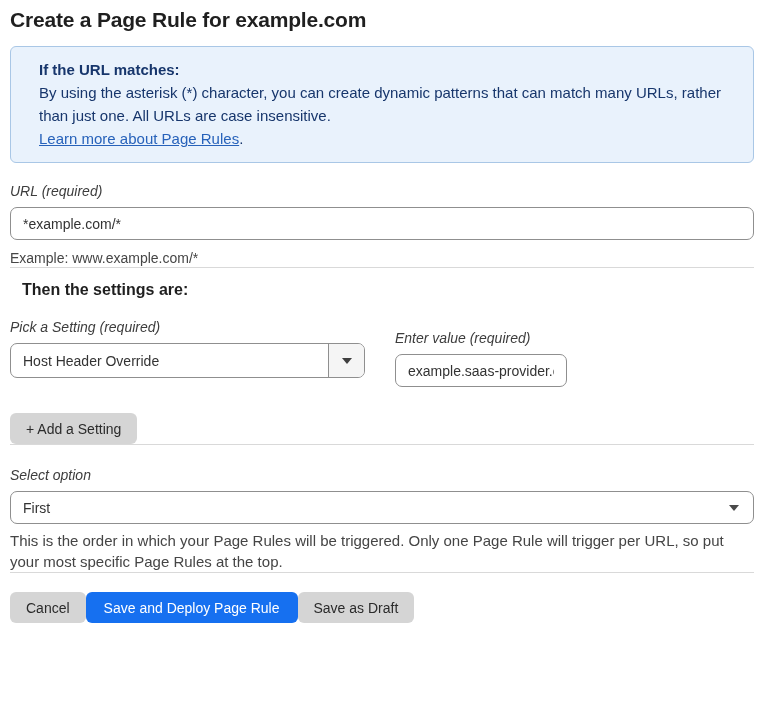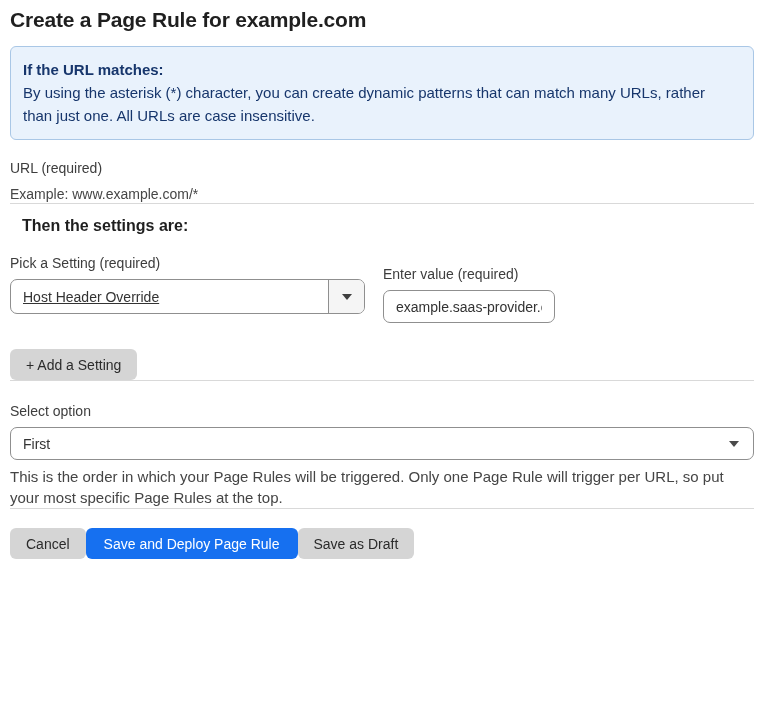--- a/index.html
+++ b/index.html
@@ -18,36 +18,37 @@
     font-size: 21px;
     font-weight: 700;
     color: #1f1f1f;
     letter-spacing: -0.2px;
   }
 
   .info-box {
     background: #e9f2fc;
     border: 1px solid #a9c7e6;
     border-radius: 6px;
-    padding: 11px 16px 12px 12px;
+    padding: 11px 16px 12px 28px;
     color: #17366c;
     font-size: 15px;
     line-height: 23px;
     margin: 0 0 20px 0;
   }
   .info-heading { font-weight: 700; }
   .info-link { color: #2762ba; text-decoration: underline; cursor: pointer; }
   .info-period { color: #17366c; }
 
   label.field-label {
     display: block;
     font-size: 14px;
     color: #3d3d3d;
     margin: 0 0 8px 0;
     line-height: 16px;
+    font-style: italic;
   }
 
   .text-input {
     height: 33px;
     border: 1px solid #8f8f8f;
     border-radius: 7px;
     padding: 0 12px;
     font-size: 14px;
     color: #333;
     background: #fff;
@@ -71,34 +72,34 @@
   h2.section-heading {
     margin: 12px;
     font-size: 16px;
     font-weight: 700;
     color: #1f1f1f;
     line-height: 19px;
   }
   .settings-heading { margin-top: 23px; }
   .order-heading { margin-top: 24px; }
 
-  .settings-row { display: flex; gap: 18px; margin-top: 20px; align-items: flex-start; }
+  .settings-row { display: flex; gap: 30px; margin-top: 20px; align-items: flex-start; }
   .col-value { margin-top: 11px; }
   .value-input { width: 172px; }
 
   .select {
     border: 1px solid #8f8f8f;
     border-radius: 7px;
     background: #fff;
     display: flex;
     align-items: center;
     cursor: pointer;
   }
   .select-text { font-size: 14px; color: #333; padding-left: 12px; flex: 1; white-space: nowrap; overflow: hidden; }
-  .setting-select { width: 355px; height: 35px; text-decoration: underline; }
+  .setting-select { width: 355px; height: 35px; }
   .caret-box {
     width: 36px; height: 100%;
     border-left: 1px solid #8f8f8f;
     background: #f5f5f5;
     border-radius: 0 6px 6px 0;
     display: flex; align-items: center; justify-content: center;
     flex: 0 0 36px;
   }
   .caret {
     width: 0; height: 0;
@@ -133,24 +134,26 @@
 </head>
 <body>
 
 <div class="page">
 
   <h1 class="page-title">Create a Page Rule for example.com</h1>
 
   <div class="info-box">
     <div class="info-heading">If the URL matches:</div>
     <div class="info-body">By using the asterisk (*) character, you can create dynamic patterns that can match many URLs, rather than just one. All URLs are case insensitive.</div>
+    <div class="info-link-line"><a class="info-link">Learn more about Page Rules</a><span class="info-period">.</span></div>
   </div>
 
   <div class="field url-field">
     <label class="field-label">URL (required)</label>
+    <input class="text-input url-input" type="text" value="*example.com/*" style="">
     <div class="hint">Example: www.example.com/*</div>
   </div>
 
   <hr class="divider divider-1">
 
   <h2 class="section-heading settings-heading">Then the settings are:</h2>
 
   <div class="settings-row">
     <div class="col">
       <label class="field-label">Pick a Setting (required)</label>

